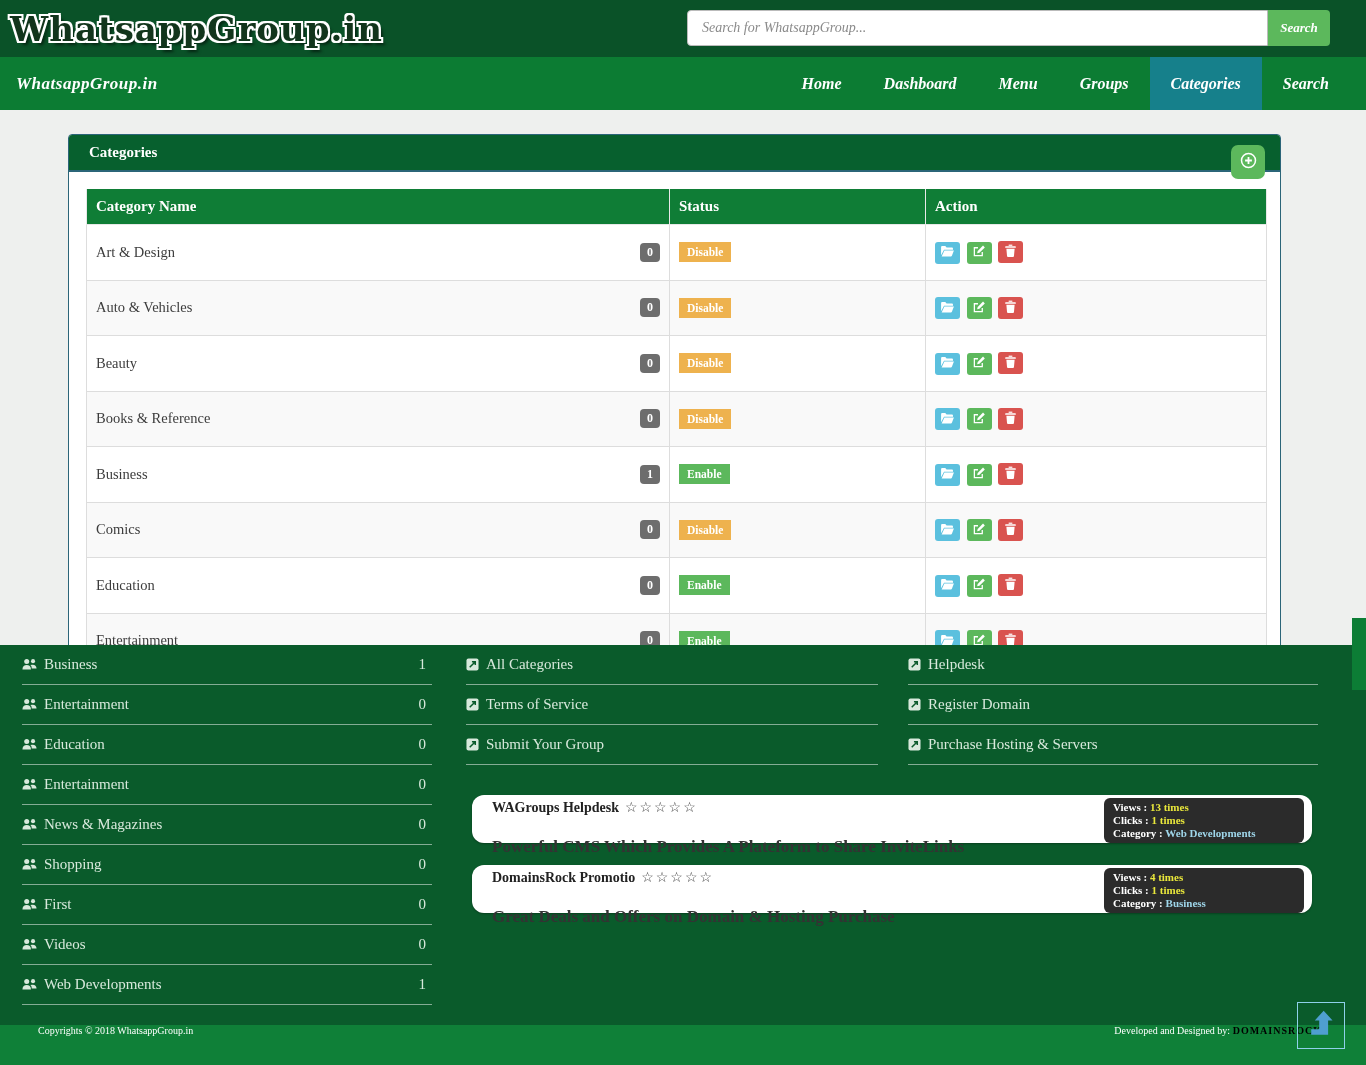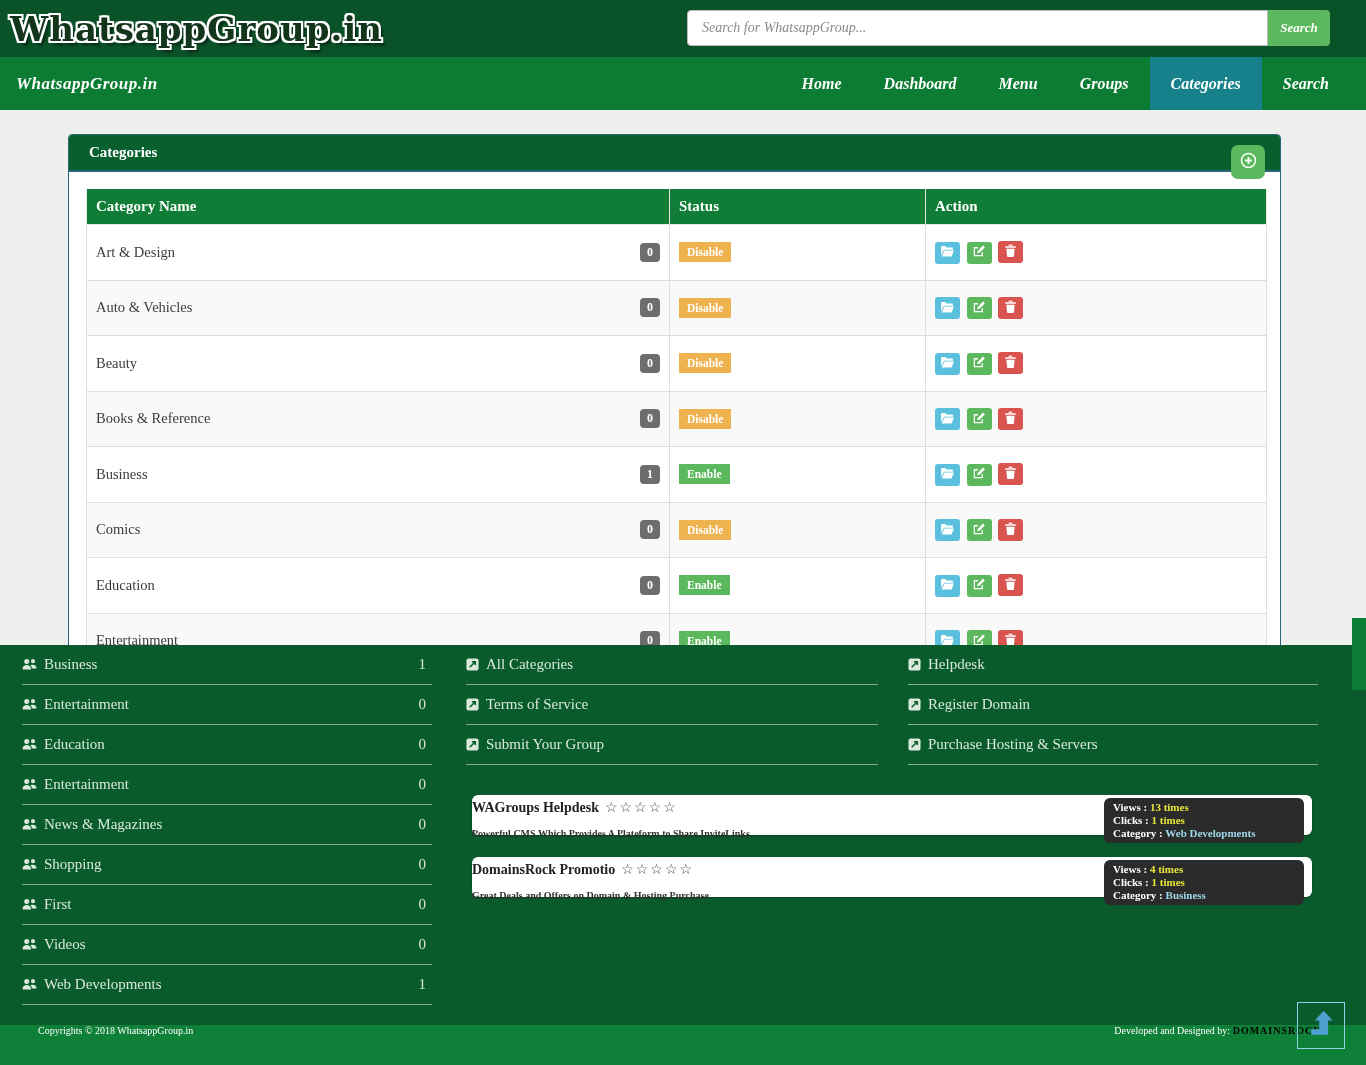--- a/index.html
+++ b/index.html
@@ -58,24 +58,24 @@
   .footer { height:380px; background:#0a5b2b; position:relative; }
   .f-col { position:absolute; top:0; }
   .f-col.c1 { left:22px; width:410px; }
   .f-col.c2 { left:466px; width:412px; }
   .f-col.c3 { left:908px; width:410px; }
   .f-item { height:40px; display:flex; align-items:center; color:#d8e9dc; font-size:15px; border-bottom:1px solid rgba(255,255,255,.5); cursor:pointer; }
   .f-item .ico { display:inline-flex; margin-right:7px; }
   .f-count { margin-left:auto; padding-right:6px; }
 
   .cards { position:absolute; left:472px; top:150px; width:840px; }
-  .promo-card { height:40px; background:#fff; border-radius:6px; margin-bottom:22px; padding:4px 0; position:relative; box-shadow:0 1px 2px rgba(0,0,0,.3); cursor:pointer; }
+  .promo-card { height:48px; background:#fff; border-radius:12px; margin-bottom:22px; padding:4px 20px; position:relative; box-shadow:0 1px 2px rgba(0,0,0,.3); cursor:pointer; }
   .pc-title { font-weight:bold; font-size:14px; color:#222; }
   .pc-stars { font-family:"DejaVu Sans",sans-serif; font-size:14px; color:#444; margin-left:6px; letter-spacing:2px; font-weight:normal; }
-  .pc-desc { font-weight:bold; font-size:10px; color:#333; margin-top:12px; }
+  .pc-desc { font-weight:bold; font-size:17px; color:#333; margin-top:21px; }
   .pc-badge { position:absolute; top:3px; right:8px; width:200px; background:#2b2b2b; border-radius:6px; padding:3px 9px; font-size:11px; line-height:13px; font-weight:bold; color:#fff; }
   .val-yellow { color:#e9e73b; }
   .val-blue { color:#9fd6ea; }
 
   
   .bottombar { height:40px; background:#0f8038; display:flex; align-items:flex-start; color:#fff; font-size:10px; padding:0 44px 0 38px; }
   .credit { margin-left:auto; }
   .credit .name { color:#000000; font-weight:bold; letter-spacing:1px; }
 
   .scrolltop { position:absolute; left:1297px; top:1002px; width:48px; height:47px; background:transparent; border:1px solid #8fd0ea; display:flex; align-items:center; justify-content:center; cursor:pointer; z-index:5; }

